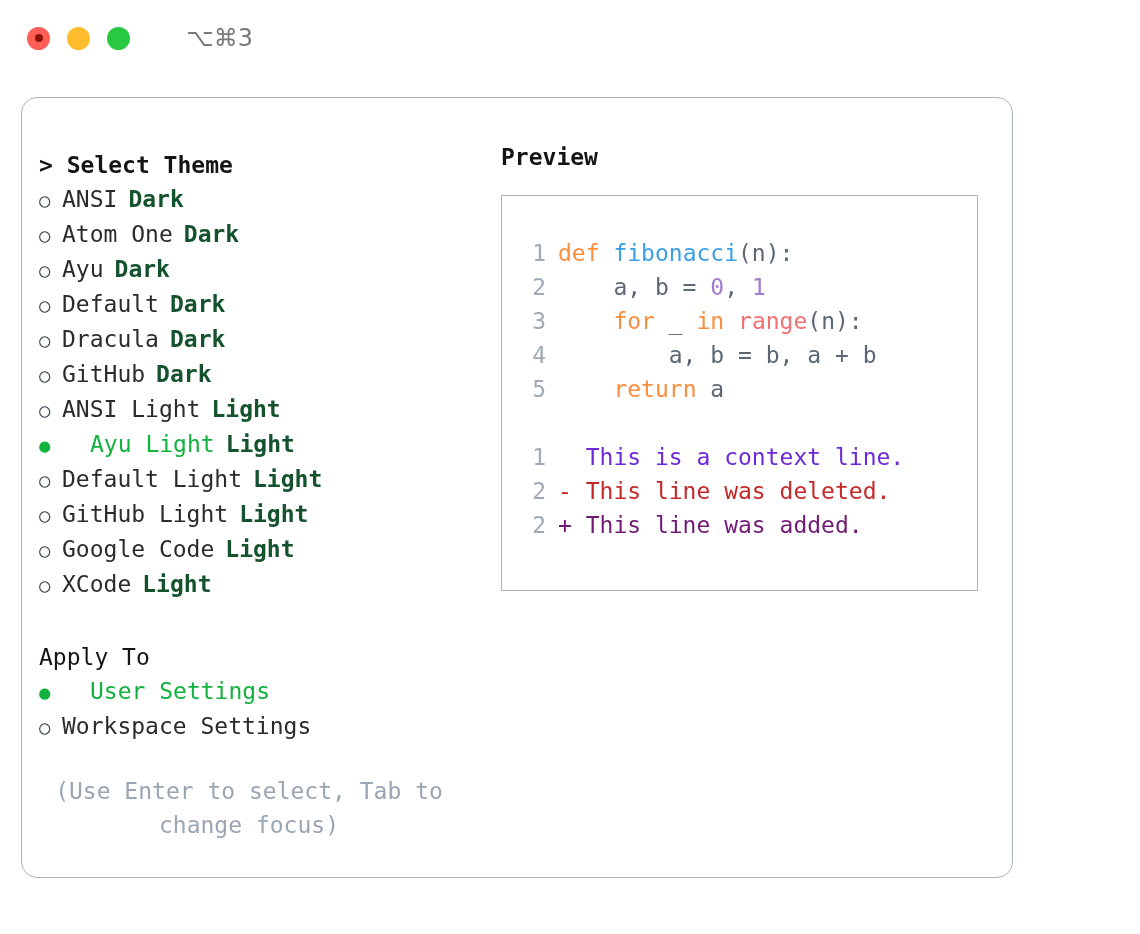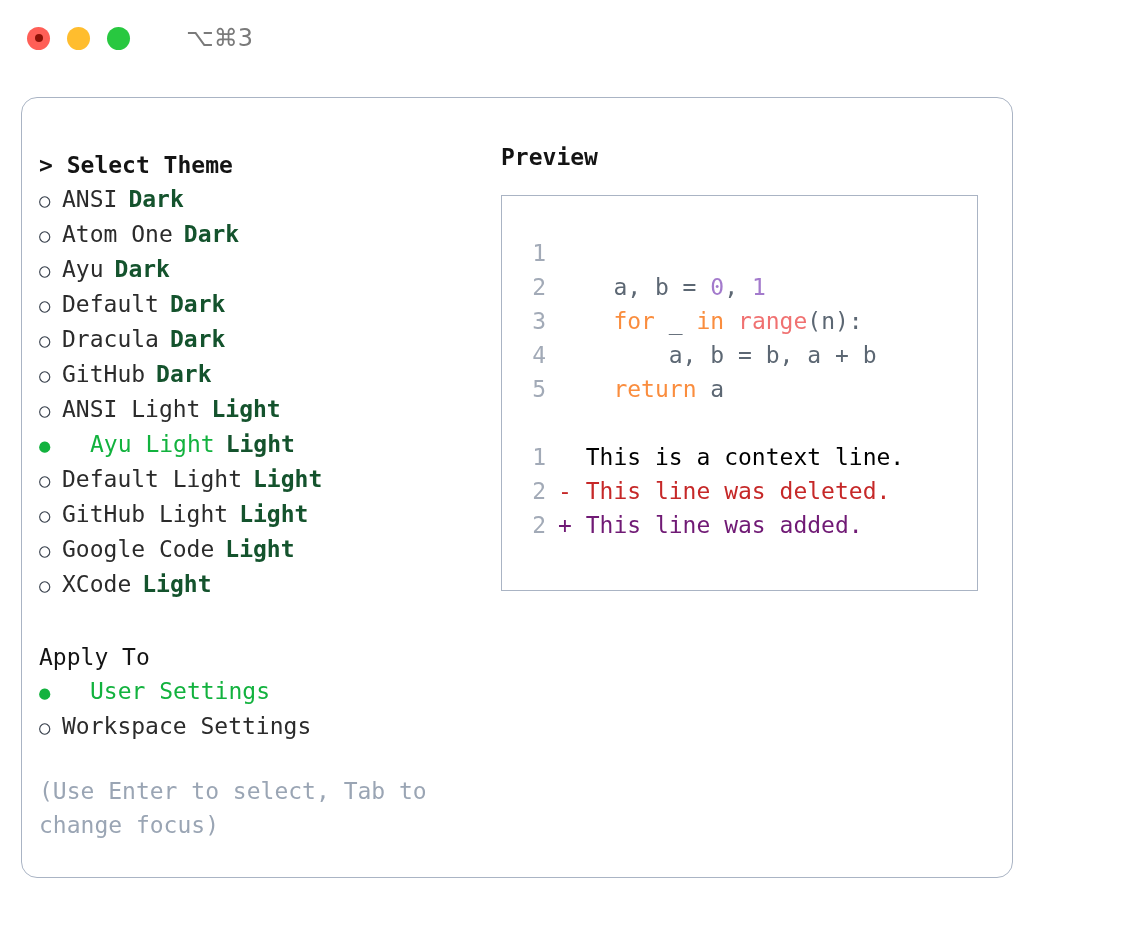--- a/index.html
+++ b/index.html
@@ -134,20 +134,21 @@
 
   .spacer-lg { height: 38px; }
   .spacer-md { height: 30px; }
 
   .hint {
     font-size: 23px;
     line-height: 34px;
     color: #9aa5b4;
     width: 420px;
     white-space: pre-wrap;
+    text-align: center;
   }
 
   
   .preview-title {
     font-size: 23px;
     line-height: 34px;
     font-weight: bold;
     color: #141414;
     white-space: pre;
   }
@@ -174,21 +175,21 @@
     padding-right: 12px;
   }
   .code-blank { height: 34px; }
 
   
   .t-kw   { color: #fa8d3e; }
   .t-fn   { color: #399ee6; }
   .t-call { color: #f07171; margin-top: 28px; }
   .t-num  { color: #a37acc; }
   .t-txt  { color: #5c6773; }
-  .t-ctx  { color: #000000; }
+  .t-ctx  { color: #6d28d9; }
   .t-del  { color: #c62828; }
   .t-add  { color: #701a75; }
 </style>
 </head>
 <body>
 
 <div class="window">
 
   <div class="titlebar">
     <div class="lights">
@@ -233,21 +234,21 @@
         <div class="spacer-md"></div>
 
         <div class="hint">(Use Enter to select, Tab to change focus)</div>
       </div>
 
       <div class="right-col">
         <div class="preview-title">Preview</div>
 
         <div class="code-box">
           <div id="code-lines">
-              <div class="code-line"><span class="ln">1</span></div>
+              <div class="code-line"><span class="ln">1</span><span><span class="t-kw">def </span><span class="t-fn">fibonacci</span><span class="t-txt">(n):</span></span></div>
               <div class="code-line"><span class="ln">2</span><span><span class="t-txt">    a, b = </span><span class="t-num">0</span><span class="t-txt">, </span><span class="t-num">1</span></span></div>
               <div class="code-line"><span class="ln">3</span><span><span class="t-txt">    </span><span class="t-kw">for</span><span class="t-txt"> _ </span><span class="t-kw">in</span><span class="t-txt"> </span><span class="t-call">range</span><span class="t-txt">(n):</span></span></div>
               <div class="code-line"><span class="ln">4</span><span><span class="t-txt">        a, b = b, a + b</span></span></div>
               <div class="code-line"><span class="ln">5</span><span><span class="t-txt">    </span><span class="t-kw">return</span><span class="t-txt"> a</span></span></div>
             </div>
           <div class="code-blank"></div>
           <div id="diff-lines">
               <div class="code-line"><span class="ln">1</span><span><span class="t-ctx">  This is a context line.</span></span></div>
               <div class="code-line"><span class="ln">2</span><span><span class="t-del">- This line was deleted.</span></span></div>
               <div class="code-line"><span class="ln">2</span><span><span class="t-add">+ This line was added.</span></span></div>

